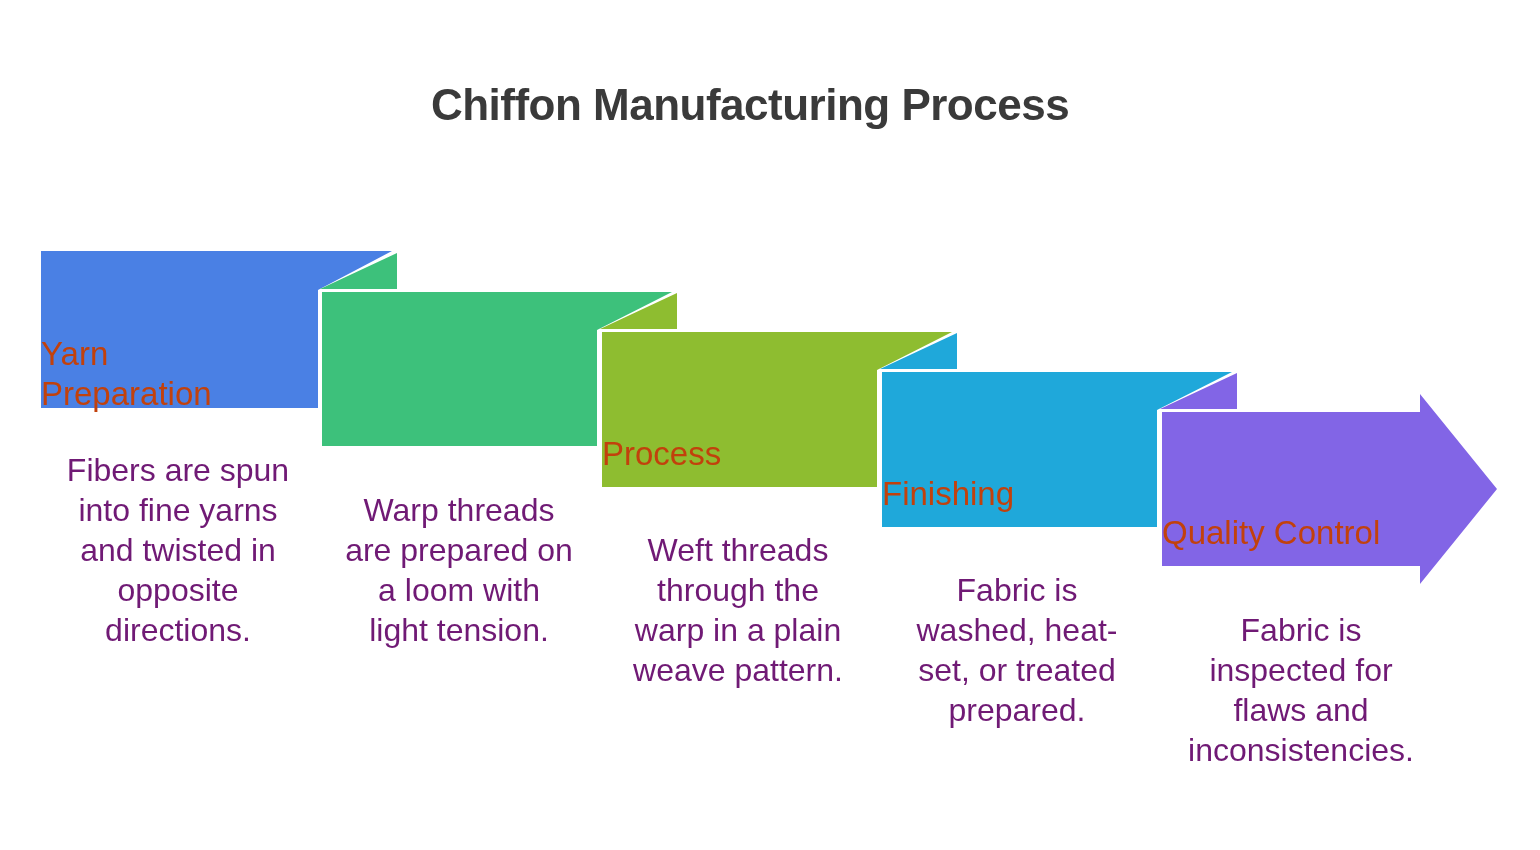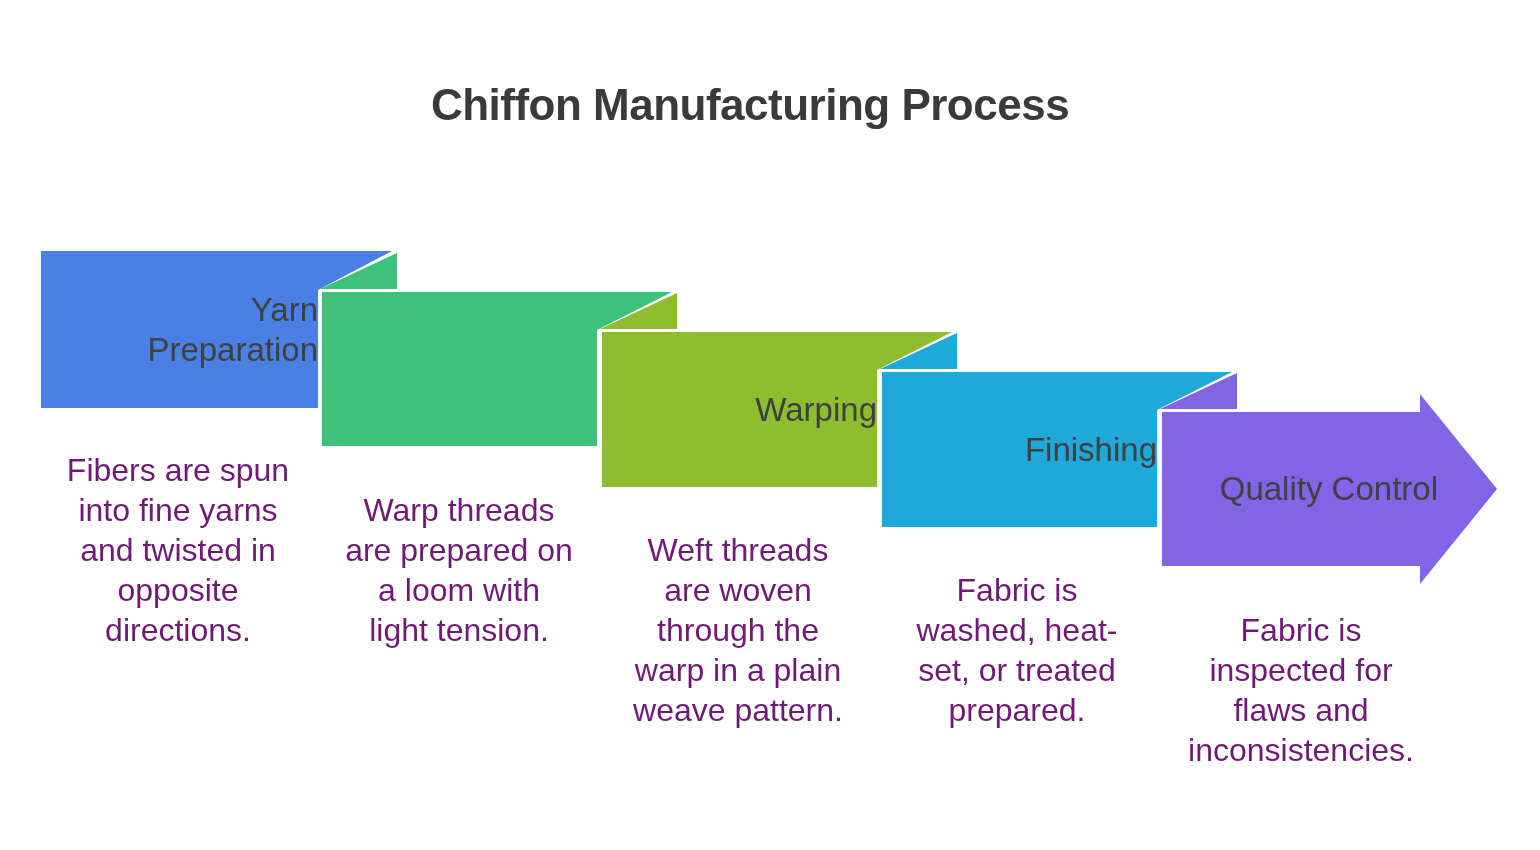--- a/index.html
+++ b/index.html
@@ -7,21 +7,21 @@
     width:1540px;height:850px;background:#ffffff;position:relative;overflow:hidden;
     font-family:"Liberation Sans","DejaVu Sans",sans-serif;
   }
   .canvas{position:absolute;left:0;top:0;width:1540px;height:620px;}
   .title{
     position:absolute;left:0;top:80px;width:1500px;text-align:center;
     font-size:44px;font-weight:bold;color:#3a3a3a;letter-spacing:-0.5px;
   }
   svg.shapes{position:absolute;left:0;top:0;}
   .step-label{
-    position:absolute;color:#404040;font-size:33px;line-height:40px;text-align:right;
+    position:absolute;color:#c2410c;font-size:33px;line-height:40px;text-align:left;margin-top:44px;
   }
   .step-desc{
     position:absolute;width:300px;font-size:32px;line-height:40px;
     text-align:center;color:#701a75;
   }
 </style>
 </head>
 <body>
 
 <div class="canvas">
@@ -46,40 +46,39 @@
 
     <polygon points="1237,373 1160,409 1237,409" fill="#8265e6"></polygon>
 
     <polygon points="1162,412 1420,412 1420,394 1497,489 1420,584 1420,566 1162,566" fill="#8265e6"></polygon>
   </svg>
 
   <div class="step-label" style="left:41px;top:290px;width:277px;">
     <div>Yarn</div>
     <div>Preparation</div>
   </div>
-  <div class="step-label" style="left:602px;top:390px;width:275px;">Warping</div>
+  <div class="step-label" style="left:602px;top:390px;width:275px;">Process</div>
   <div class="step-label" style="left:882px;top:430px;width:275px;">Finishing</div>
   <div class="step-label" style="left:1162px;top:469px;width:276px;">Quality Control</div>
 
   <div class="step-desc" style="left:28px;top:450px;">
     <div>Fibers are spun</div>
     <div>into fine yarns</div>
     <div>and twisted in</div>
     <div>opposite</div>
     <div>directions.</div>
   </div>
   <div class="step-desc" style="left:309px;top:490px;">
     <div>Warp threads</div>
     <div>are prepared on</div>
     <div>a loom with</div>
     <div>light tension.</div>
   </div>
   <div class="step-desc" style="left:588px;top:530px;">
     <div>Weft threads</div>
-    <div>are woven</div>
     <div>through the</div>
     <div>warp in a plain</div>
     <div>weave pattern.</div>
   </div>
   <div class="step-desc" style="left:867px;top:570px;">
     <div>Fabric is</div>
     <div>washed, heat-</div>
     <div>set, or treated</div>
     <div>prepared.</div>
   </div>

